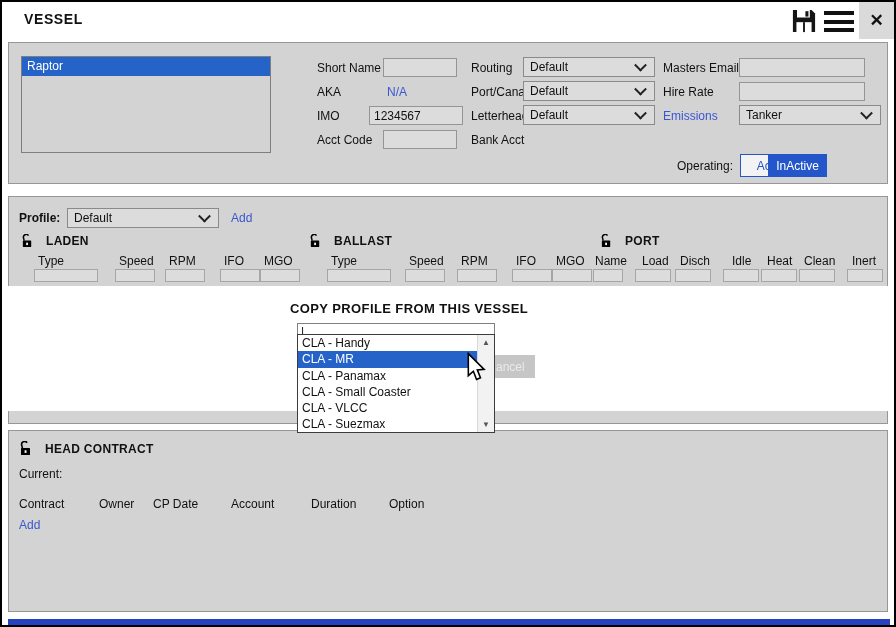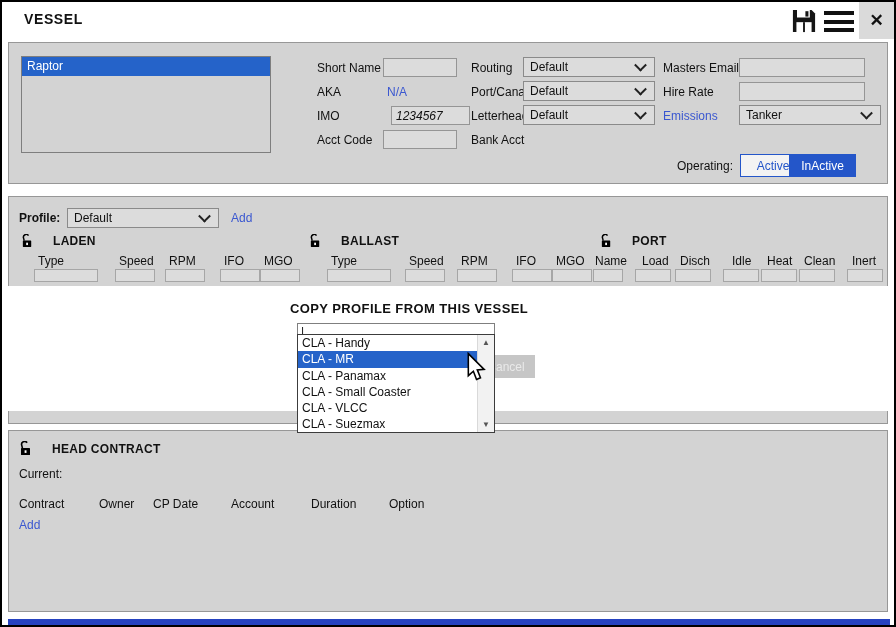--- a/index.html
+++ b/index.html
@@ -33,21 +33,21 @@
   .chev{position:absolute;right:9px;top:50%;width:7px;height:7px;border-right:2px solid #222;
     border-bottom:2px solid #222;transform:translateY(-70%) rotate(45deg);}
   .listbox{position:absolute;left:12px;top:13px;width:250px;height:97px;border:1px solid #7e7e7e;
     background:#d3d3d3;box-sizing:border-box;}
   .listrow{height:19px;line-height:19px;padding:0 5px;background:#2563c9;color:#fff;cursor:pointer;}
   .btn{position:absolute;height:23px;box-sizing:border-box;display:flex;align-items:center;
     justify-content:center;font-size:12px;cursor:pointer;}
   .btn-active{background:#f3f3f3;border:1px solid #2456c9;color:#2456c9;}
   .btn-inactive{background:#2456c9;border:1px solid #2456c9;color:#fff;}
   
-  .sect{position:absolute;display:flex;align-items:flex-end;gap:19px;font-weight:bold;letter-spacing:.3px;}
+  .sect{position:absolute;display:flex;align-items:flex-end;gap:12px;font-weight:bold;letter-spacing:.3px;}
   .colhead{position:absolute;top:57px;white-space:nowrap;}
   .stub{position:absolute;top:72px;height:13px;background:#dcdcdc;border:1px solid #a6a6a6;box-sizing:border-box;}
   
   .modal-band{position:absolute;left:0;top:284px;width:892px;height:125px;background:#fff;z-index:3;}
   .modal-title{position:absolute;left:288px;top:15px;font-size:13px;font-weight:bold;letter-spacing:.4px;}
   .combobox{position:absolute;left:295px;top:37px;width:198px;height:19px;background:#fff;
     border:1px solid #7f7f7f;box-sizing:border-box;line-height:17px;padding-left:3px;}
   .cancel-btn{position:absolute;left:475px;top:353px;width:58px;height:23px;background:#c6c6c6;
     color:#e9e9e9;display:flex;align-items:center;justify-content:center;z-index:4;cursor:default;}
   .dropdown{position:absolute;left:295px;top:332px;width:198px;height:99px;background:#fff;
@@ -89,21 +89,21 @@
 
     <div class="listbox">
       <div class="listrow">Raptor</div>
     </div>
 
     <span class="lbl" style="left:308px;top:18px">Short Name</span>
     <input class="tin" style="left: 374px; top: 15px; width: 74px;" value="">
     <span class="lbl" style="left:308px;top:42px">AKA</span>
     <span class="link" style="left:378px;top:42px">N/A</span>
     <span class="lbl" style="left:308px;top:66px">IMO</span>
-    <input class="tin" style="left: 382px; top: 63px; width: 79px; font-style: italic;" value="1234567">
+    <input class="tin" style="left: 360px; top: 63px; width: 94px;" value="1234567">
     <span class="lbl" style="left:308px;top:90px">Acct Code</span>
     <input class="tin" style="left: 374px; top: 87px; width: 74px;" value="">
 
     <span class="lbl" style="left:462px;top:18px">Routing</span>
     <div class="sel" style="left:514px;top:14px;width:132px">
       <span>Default</span>
       <span class="chev"></span>
     </div>
     <span class="lbl" style="left:462px;top:42px">Port/Canal</span>
     <div class="sel" style="left:514px;top:38px;width:132px">
@@ -122,21 +122,21 @@
     <span class="lbl" style="left:654px;top:42px">Hire Rate</span>
     <input class="tin" style="left: 730px; top: 39px; width: 126px;" value="">
     <span class="link" style="left:654px;top:66px">Emissions</span>
     <div class="sel" style="left:730px;top:62px;width:142px">
       <span>Tanker</span>
       <span class="chev"></span>
     </div>
 
     <span class="lbl" style="left:668px;top:116px">Operating:</span>
     <div class="btn btn-active" style="left:731px;top:111px;width:66px">Active</div>
-    <div class="btn btn-inactive" style="left:780px;top:111px;width:67px">InActive</div>
+    <div class="btn btn-inactive" style="left:759px;top:111px;width:59px">InActive</div>
   </div>
 
   <div class="panel panel2">
     <span class="lbl" style="left:10px;top:14px;font-weight:bold">Profile:</span>
     <div class="sel" style="left:58px;top:11px;width:152px;background:#dcdcdc">
       <span>Default</span>
       <span class="chev"></span>
     </div>
     <span class="link" style="left:222px;top:14px">Add</span>
 

